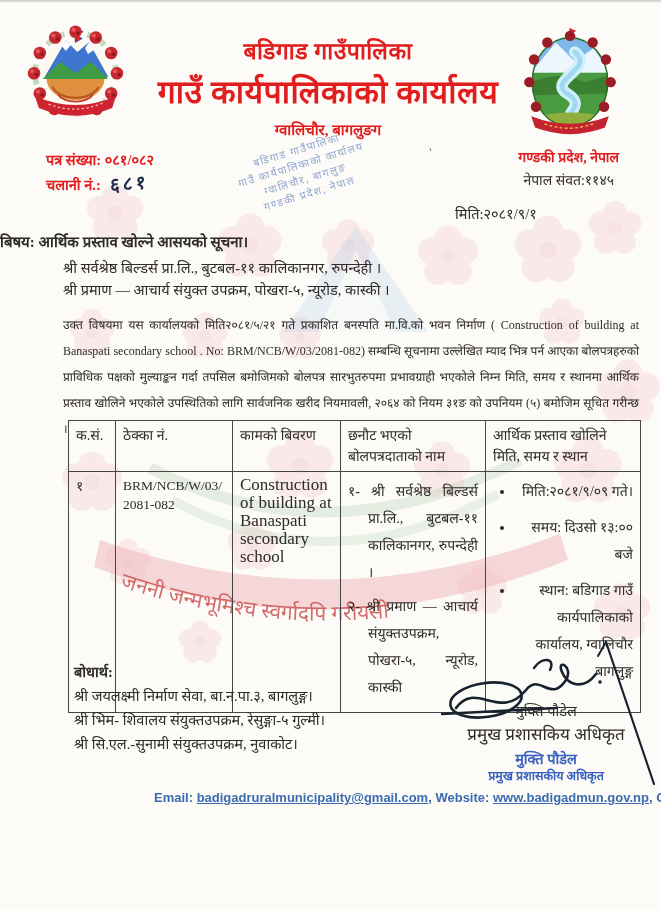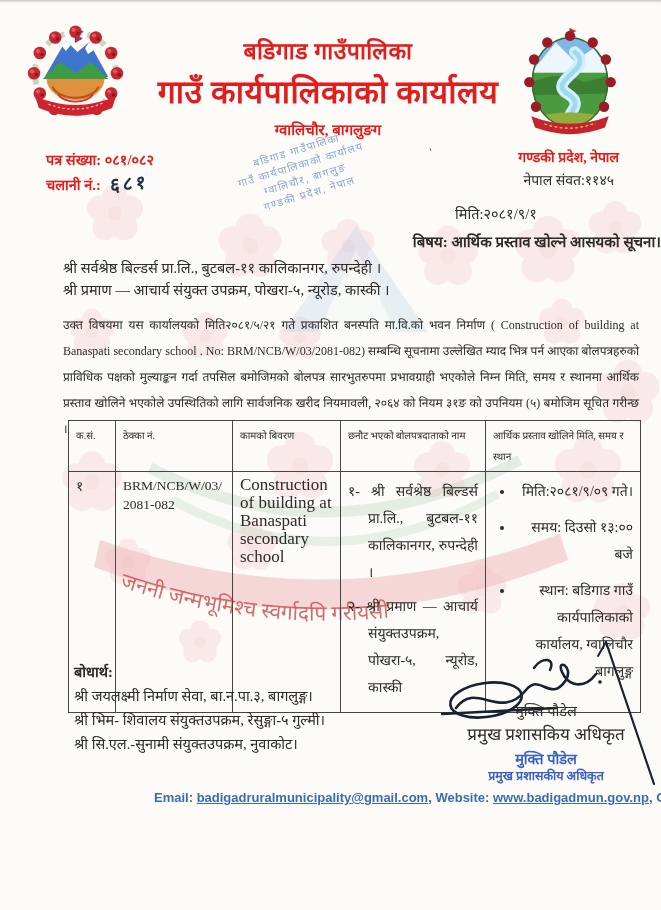--- a/index.html
+++ b/index.html
@@ -25,30 +25,30 @@
   .letter-meta{position:absolute;left:46px;top:149px;color:#e11d1d;font-size:14.5px;line-height:23px;font-weight:bold;}
   .chalani-val{display:inline-block;font-size:19px;font-weight:bold;color:#22304a;
     transform:rotate(-5deg) skewX(-6deg);letter-spacing:3px;margin-left:6px;
     font-family:"DejaVu Sans",sans-serif;}
   .province-blk{position:absolute;right:42px;top:146px;text-align:center;font-size:14px;line-height:23px;}
   .province-line{color:#e11d1d;font-weight:bold;}
   .sambat-line{color:#2e2b28;}
   .pen-tick{position:absolute;left:428px;top:146px;color:#555;font-size:13px;transform:rotate(12deg);}
   .date-line{position:absolute;left:455px;top:203px;font-size:14.5px;}
   
-  .subject{position:absolute;left:0;width:100%;top:231px;text-align:right;font-size:15px;font-weight:bold;}
+  .subject{position:absolute;left:0;width:100%;top:231px;text-align:left;font-size:15px;font-weight:bold;}
   .addressees{position:absolute;left:63px;top:257px;font-size:14.5px;line-height:22px;}
   .body-par{position:absolute;left:63px;width:576px;top:312px;font-size:12px;
     line-height:26px;text-align:justify;}
   
   table.notice{position:absolute;left:68px;top:420px;width:572px;border-collapse:collapse;
     table-layout:fixed;}
   table.notice th,table.notice td{border:1.6px solid #454545;vertical-align:top;
     padding:4px 7px;font-weight:normal;text-align:left;}
-  table.notice th{font-size:10px;line-height:21px;}
+  table.notice th{font-size:14px;line-height:21px;}
   td.c-sn{font-size:14px;}
   td.c-contract{font-size:13.5px;line-height:19px;word-wrap:break-word;}
   td.c-work{font-size:17px;line-height:18px;text-align:justify;}
   ul.bidders{margin:2px 0 0 0;padding:0 0 0 20px;list-style:none;}
   ul.bidders li{font-size:14px;line-height:27px;margin-bottom:7px;text-indent:-20px;text-align:justify;}
   ul.opening{margin:2px 0 0 0;padding:0 0 0 22px;list-style:disc;text-align:right;}
   ul.opening li{font-size:14px;line-height:27px;margin-bottom:9px;}
   .row-body{height:218px;}
   
   .bodhartha{position:absolute;left:74px;top:660px;font-size:14.5px;line-height:24px;}

